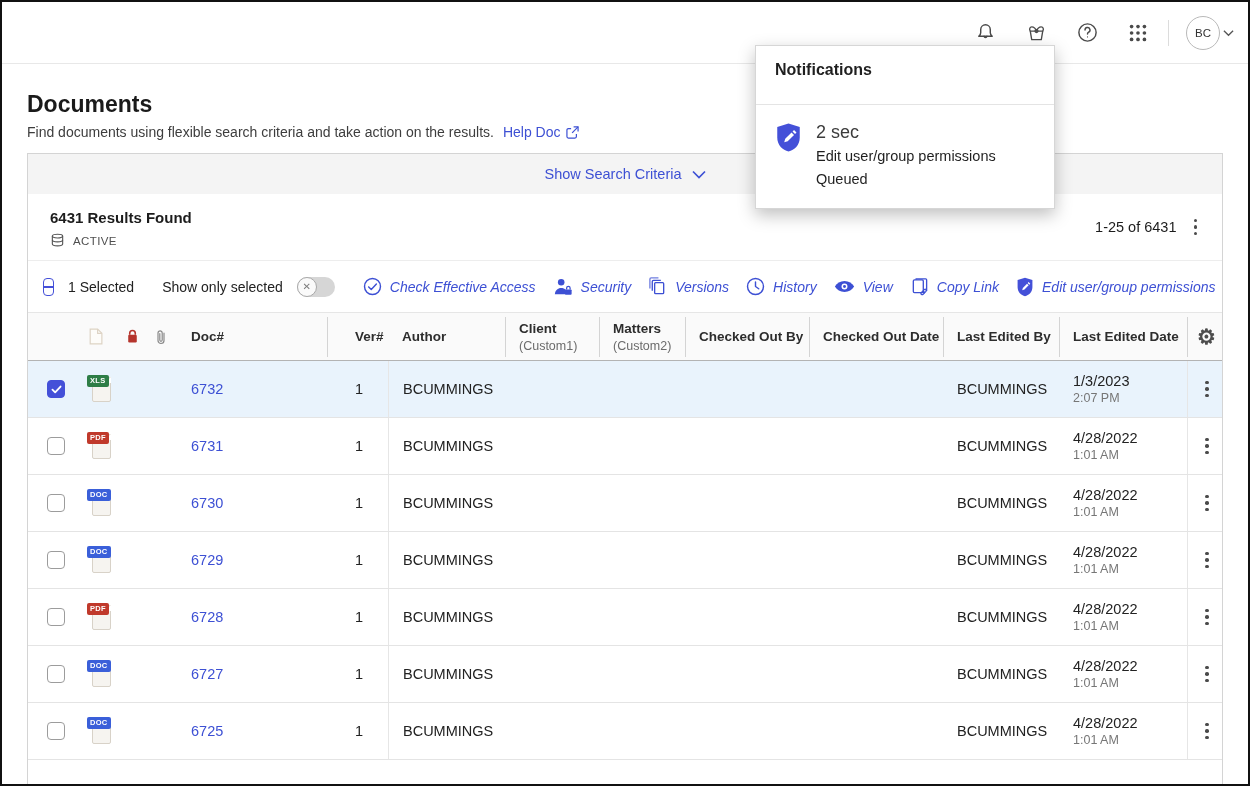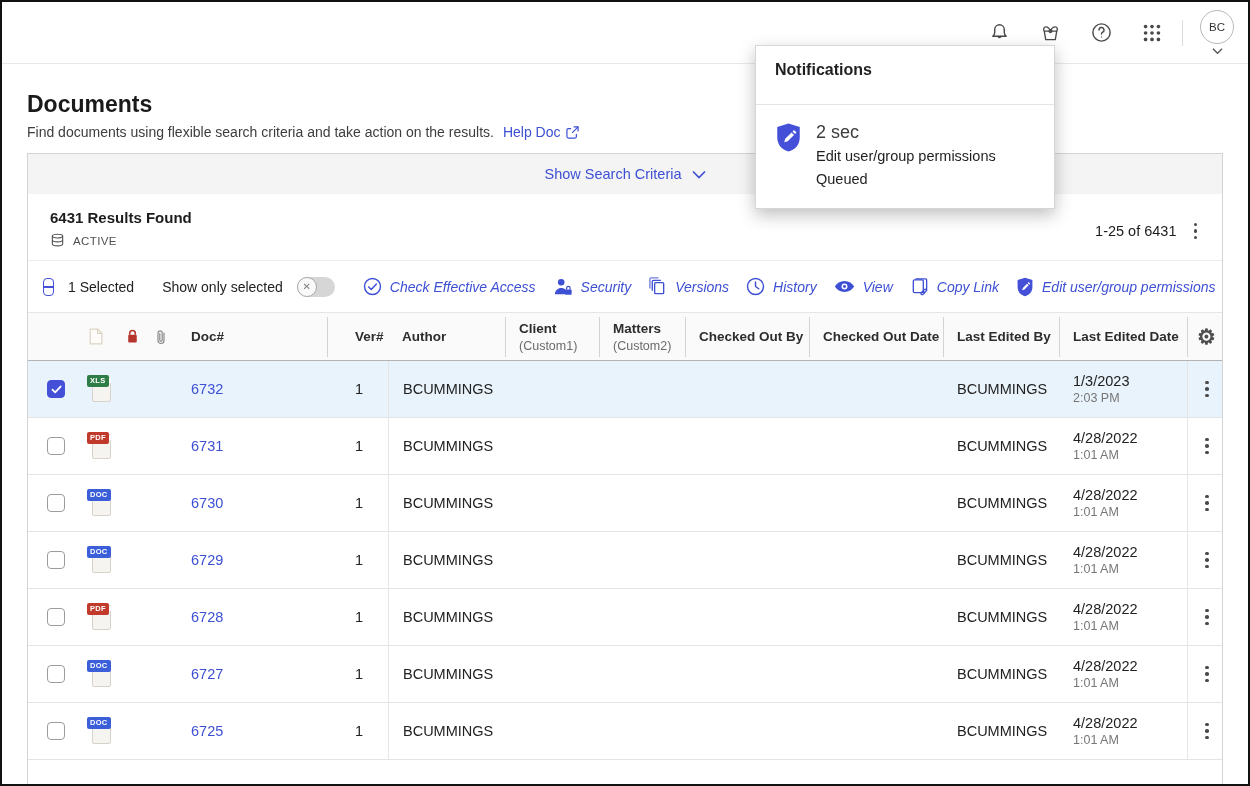--- a/index.html
+++ b/index.html
@@ -6,42 +6,42 @@
   html,body { margin:0; padding:0; background:#fff; }
   .window {
     width:1250px; height:786px; border:2px solid #111; position:relative;
     overflow:hidden; background:#fff; font-family:"Liberation Sans", sans-serif;
   }
   
   .topbar { height:62px; display:flex; align-items:center; justify-content:flex-end;
     gap:25px; padding-right:14px; border-bottom:1px solid #e8e8e8; }
   .tb-icon { width:26px; height:26px; display:flex; align-items:center; justify-content:center; cursor:pointer; }
   .tb-divider { width:1px; height:26px; background:#dcdcdc; margin:0 -8px; }
-  .avatar-wrap { display:flex; align-items:center; gap:3px; cursor:pointer;flex-direction:column; }
+  .avatar-wrap { display:flex; align-items:center; gap:3px; cursor:pointer; }
   .avatar { width:34px; height:34px; border:1px solid #b9b9b9; border-radius:50%;
     display:flex; align-items:center; justify-content:center; font-size:11.5px; color:#333; background:#fff; }
   
   .notif { position:absolute; left:753px; top:43px; width:300px; background:#fff;
     border:1px solid #d6d6d6; box-shadow:0 6px 16px rgba(0,0,0,.25); z-index:50; }
   .notif-header { padding:15px 19px 25px; font-size:16px; font-weight:700; color:#1f1f1f;
     border-bottom:1px solid #e4e4e4; }
   .notif-item { display:flex; gap:14px; padding:17px 19px 21px; }
   .notif-lines .n-time { font-size:18px; color:#3c3c3c; margin-bottom:5px; }
   .notif-lines .n-title { font-size:14.5px; color:#1f1f1f; margin-bottom:7px; }
   .notif-lines .n-status { font-size:14.5px; color:#1f1f1f; }
   
   .content { padding:0 25px; }
   .page-title { font-size:23px; font-weight:700; color:#1a1a1a; margin:27px 0 6px; }
   .subtitle { font-size:14px; color:#3d3d3d; display:flex; align-items:center; }
   .help-link { color:var(--accent); display:inline-flex; gap:5px; align-items:center; cursor:pointer; margin-left:9px; }
   
   .panel { margin-top:13px; border:1px solid #d4d4d4; height:640px; overflow:hidden; }
   .band { height:40px; background:#f4f4f4; display:flex; align-items:center; justify-content:center; }
   .band-btn { display:flex; gap:10px; align-items:center; color:var(--accent); font-size:14.5px; cursor:pointer; }
-  .results { display:flex; justify-content:space-between; align-items:center; padding:15px 22px 12px; }
+  .results { display:flex; justify-content:space-between; align-items:flex-start; padding:15px 22px 12px; }
   .res-count { font-size:15px; font-weight:700; color:#1c1c1c; }
   .cabinet { display:flex; gap:8px; align-items:center; margin-top:7px; color:#4f4f4f;
     font-size:11.5px; letter-spacing:.4px; }
   .res-right { display:flex; align-items:center; gap:14px; margin-top:5px; font-size:14.5px; color:#1c1c1c; }
   .kebab { display:flex; flex-direction:column; align-items:center; cursor:pointer; padding:3px; }
   .kebab i { width:3.5px; height:3.5px; border-radius:50%; background:#4a4a4a; margin:1.6px 0; }
   
   .toolbar { display:flex; align-items:center; gap:14px; padding:0 15px; height:52px; border-top:1px solid #ededed; }
   .tb-check { width:18px; height:18px; border:1.5px solid var(--accent-fill); border-radius:4px;
     background:#fdfdff; display:flex; align-items:center; justify-content:center; cursor:pointer; }
@@ -335,21 +335,21 @@
     </div>
     <div class="td pl12">1</div>
     <div class="td bsep">BCUMMINGS</div>
     <div class="td"></div>
     <div class="td"></div>
     <div class="td"></div>
     <div class="td"></div>
     <div class="td">BCUMMINGS</div>
     <div class="td date">
       <span class="date-main">1/3/2023</span>
-      <span class="date-time">2:03 PM</span>
+      <span class="date-time">2:07 PM</span>
     </div>
     <div class="td bsep center">
       <div class="kebab">
                 <i></i>
                 <i></i>
                 <i></i>
               </div>
     </div>
   </div>
 

